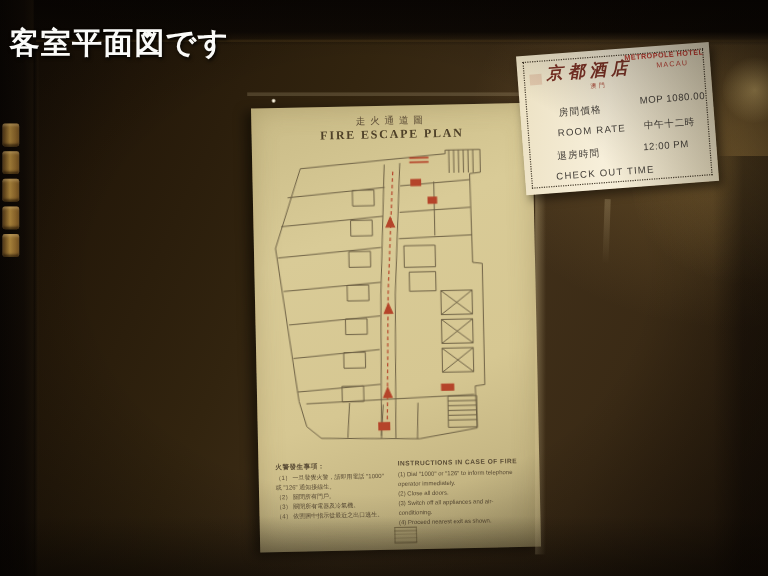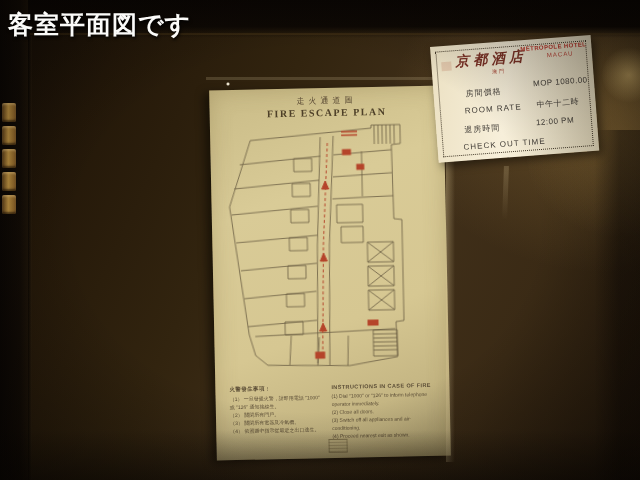--- a/index.html
+++ b/index.html
@@ -74,21 +74,21 @@
   .hotel-loc-en{position:absolute;left:116px;top:14px;font-size:6px;letter-spacing:1px;color:#c2473a;}
   .card-label{position:absolute;font-size:8px;color:#45403a;letter-spacing:1px;white-space:nowrap;}
   .card-value{position:absolute;font-size:8px;color:#45403a;letter-spacing:.5px;white-space:nowrap;}
   .lb0{left:32px;top:44px;} .lb1{left:30px;top:62px;} .lb2{left:28px;top:80px;} .lb3{left:26px;top:98px;}
   .vl0{left:100px;top:40px;} .vl1{left:102px;top:60px;} .vl2{left:100px;top:79px;}
   
   .vignette{left:0;top:0;width:640px;height:480px;pointer-events:none;
     background:radial-gradient(ellipse 420px 330px at 48% 48%, rgba(0,0,0,0) 55%, rgba(4,2,1,.48) 100%);}
   .bottom-dark{left:0;top:430px;width:640px;height:50px;
     background:linear-gradient(180deg, rgba(8,5,2,0), rgba(8,5,2,.5));}
-  .caption{left:8px;top:8px;font-size:25px;font-weight:bold;color:#fbfbf9;
+  .caption{left:8px;top:19px;font-size:25px;font-weight:bold;color:#fbfbf9;
     letter-spacing:1px;text-shadow:1px 2px 3px rgba(0,0,0,.85);text-align:center;}
 </style>
 </head>
 <body>
 
 <div class="scene">
 
   <div class="layer top-band"></div>
   <div class="layer top-edge-line"></div>
   <div class="layer left-strip"></div>

